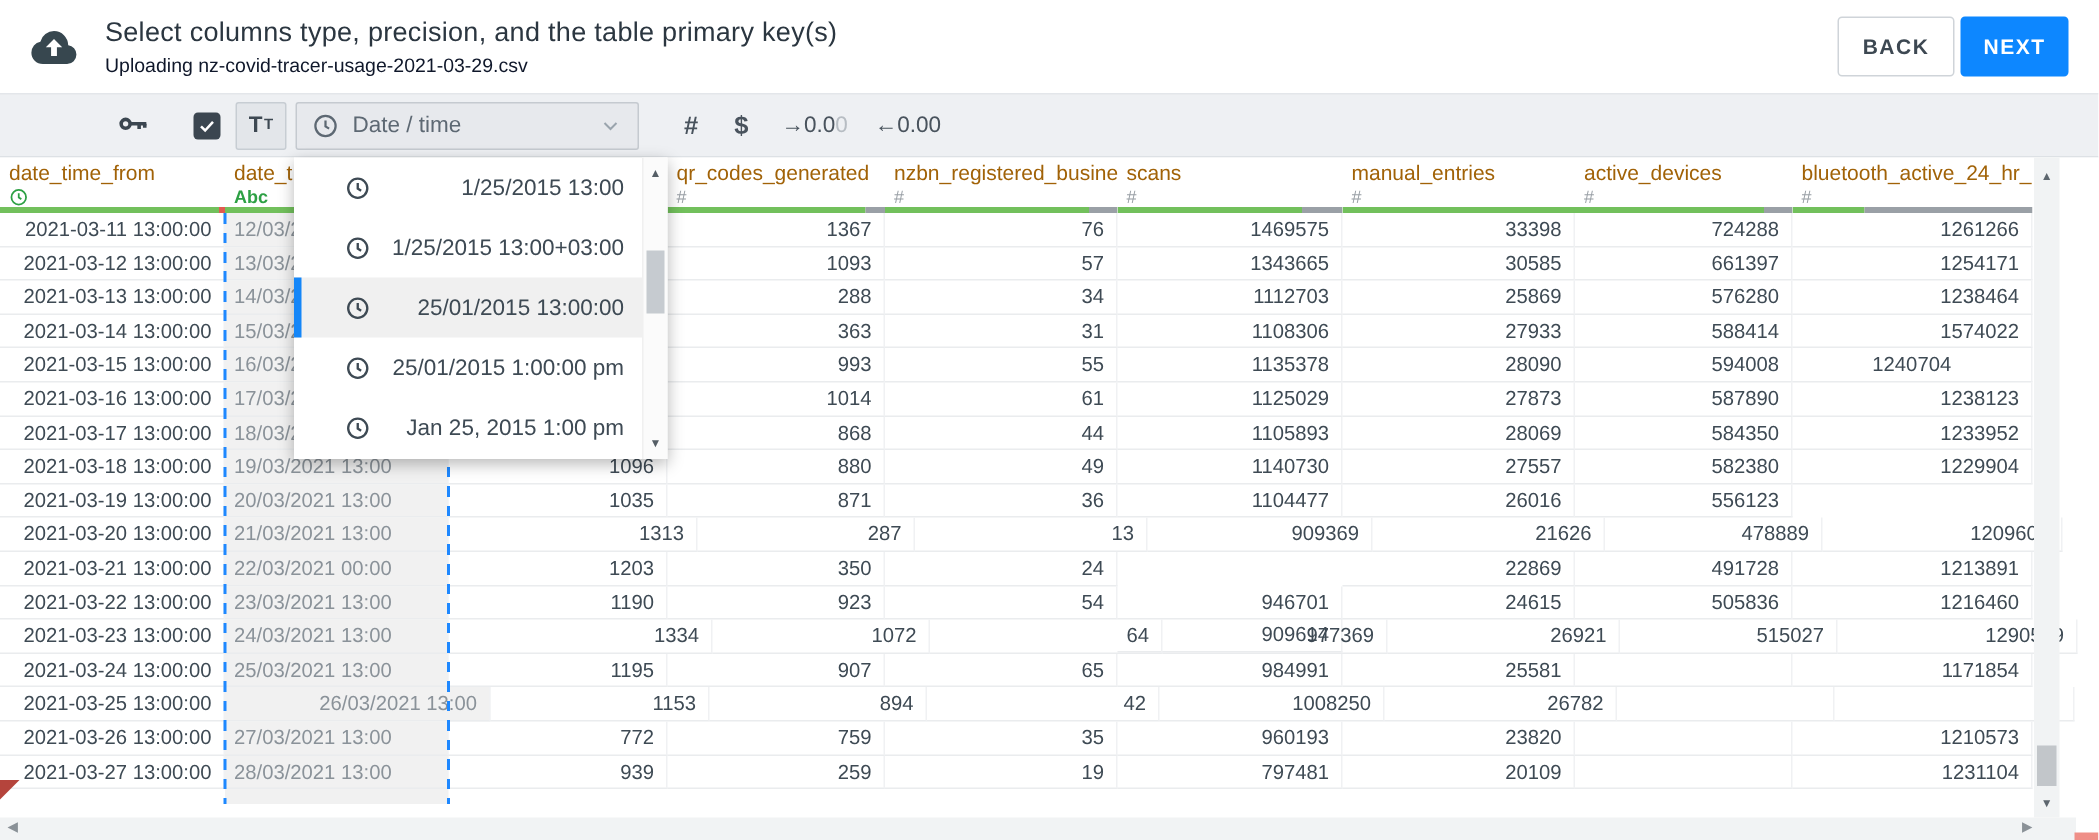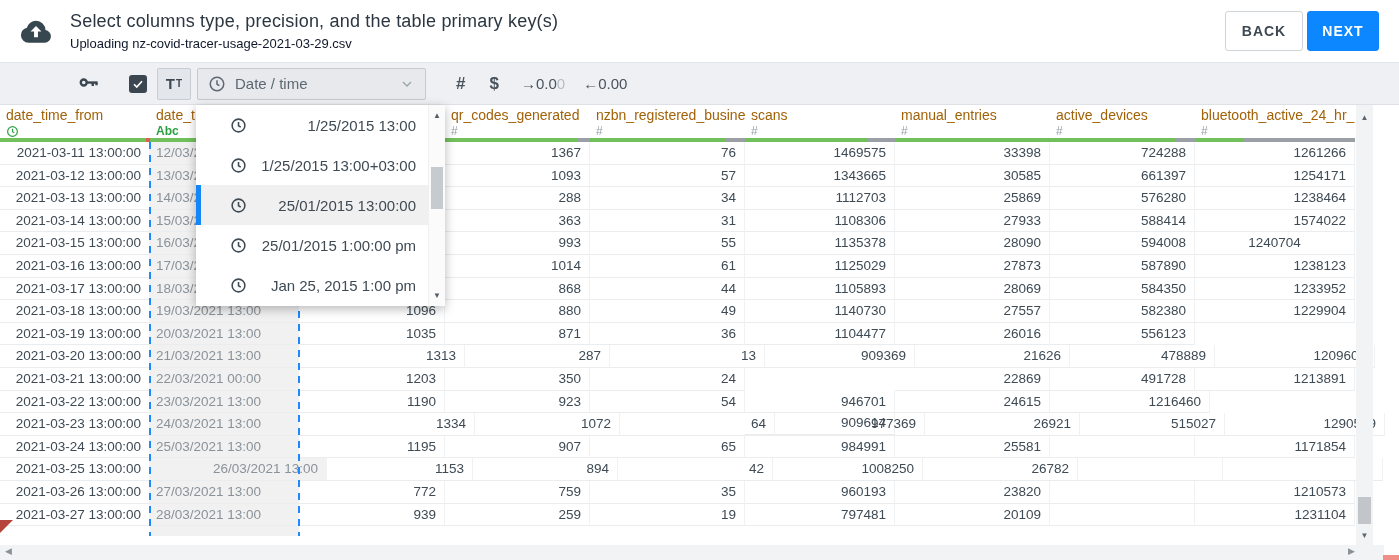--- a/index.html
+++ b/index.html
@@ -342,20 +342,21 @@
           <div class="tcell right" style="width: 160px;">1213891</div>
         </div>
         <div class="trow">
           <div class="tcell right" style="width: 150px;">2021-03-22 13:00:00</div>
           <div class="tcell left selcol" style="width: 149px;">23/03/2021 13:00</div>
           <div class="tcell right" style="width: 146px;">1190</div>
           <div class="tcell right" style="width: 145px;">923</div>
           <div class="tcell right" style="width: 155px;">54</div>
           <div class="tcell right" style="width: 150px;">946701</div>
           <div class="tcell right" style="width: 155px;">24615</div>
+          <div class="tcell right" style="width: 145px;">505836</div>
           <div class="tcell right" style="width: 160px;">1216460</div>
         </div>
         <div class="trow">
           <div class="tcell right" style="width: 150px;">2021-03-23 13:00:00</div>
           <div class="tcell left selcol" style="width: 149px;">24/03/2021 13:00</div>
           <div class="tcell right" style="width: 176px;">1334</div>
           <div class="tcell right" style="width: 145px;">1072</div>
           <div class="tcell right" style="width: 155px;">64</div>
           <div class="tcell right" style="width: 150px;">977369</div>
           <div class="tcell right" style="width: 155px;">26921</div>

